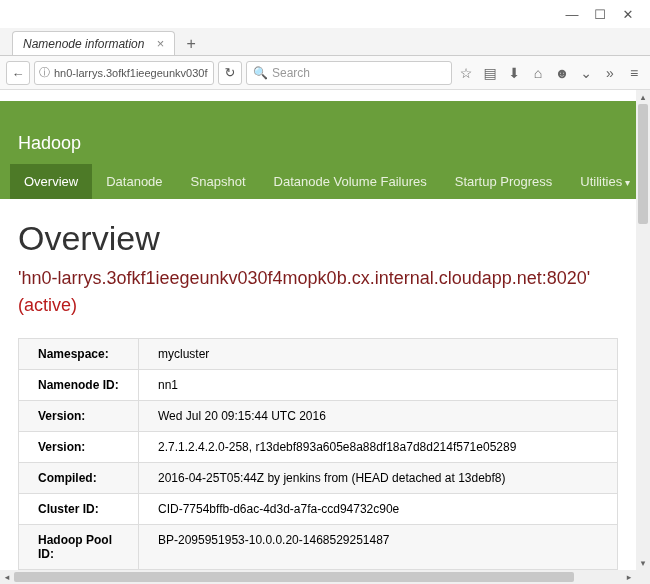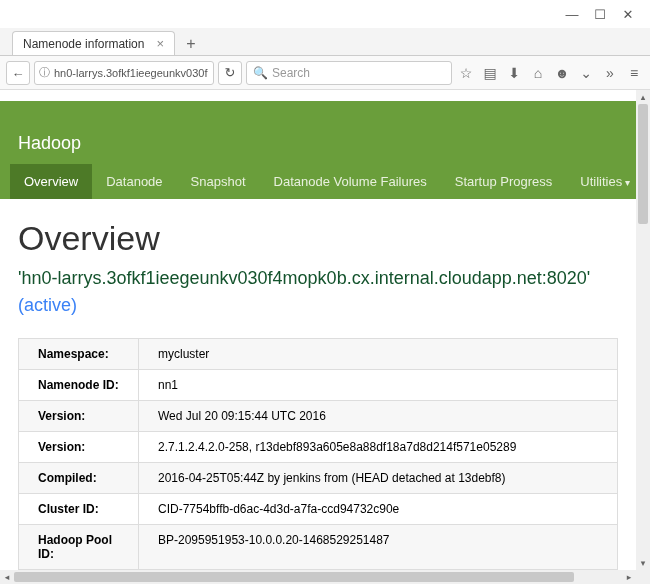--- a/index.html
+++ b/index.html
@@ -1,21 +1,21 @@
 <!DOCTYPE html>
 <html><head>
 <meta charset="utf-8">
 <style>
   * { box-sizing: border-box; margin: 0; padding: 0; }
   body { font-family: Arial, sans-serif; background: #fff; width: 650px; height: 584px; overflow: hidden; position: relative; }
   
   .titlebar { height: 28px; background: #fff; display: flex; justify-content: flex-end; align-items: center; padding-right: 8px; }
   .titlebar .win-btn { width: 28px; height: 20px; display: flex; align-items: center; justify-content: center; font-size: 13px; color: #555; cursor: pointer; }
   
-  .tabbar { height: 28px; background: #f4f4f4; border-bottom: 1px solid #ccc; display: flex; align-items: flex-end; padding-left: 12px; }
+  .tabbar { height: 28px; background: #f4f4f4; border-bottom: 1px solid #ccc; display: flex; align-items: flex-end; padding-left: 12px; font-style: italic; }
   .tab { background: #fff; border: 1px solid #ccc; border-bottom: none; border-radius: 4px 4px 0 0; padding: 4px 10px; display: flex; align-items: center; font-size: 12px; color: #333; max-width: 200px; }
   .tab .tab-title { white-space: nowrap; overflow: hidden; text-overflow: ellipsis; flex: 1; }
   .tab .tab-close { margin-left: 12px; color: #888; font-size: 13px; cursor: pointer; }
   .newtab { width: 24px; height: 22px; display: flex; align-items: center; justify-content: center; font-size: 16px; color: #666; cursor: pointer; margin-left: 4px; }
   
   .addrbar { height: 34px; background: #f9f9f9; border-bottom: 1px solid #ddd; display: flex; align-items: center; padding: 0 6px; gap: 4px; }
   .nav-btn { width: 24px; height: 24px; border: 1px solid #ccc; border-radius: 3px; display: flex; align-items: center; justify-content: center; font-size: 13px; color: #555; background: #fff; cursor: pointer; }
   .url-box { flex: 0 0 180px; height: 24px; border: 1px solid #ccc; border-radius: 3px; display: flex; align-items: center; background: #fff; font-size: 11px; color: #555; padding: 0 4px; overflow: hidden; white-space: nowrap; }
   .url-box .info-icon { margin-right: 4px; color: #888; }
   .search-box { flex: 1; height: 24px; border: 1px solid #ccc; border-radius: 3px; background: #fff; display: flex; align-items: center; padding: 0 6px; font-size: 12px; color: #999; }
@@ -26,22 +26,22 @@
   
   .hadoop-header { background: #6a9e3b; color: #fff; padding: 32px 0 0 0; margin-top: 11px; }
   .brand { font-size: 18px; font-weight: normal; padding: 0 18px 10px 18px; }
   .navmenu { display: flex; padding-left: 10px; }
   .navitem { padding: 10px 14px; font-size: 13px; color: #e8f0de; cursor: pointer; white-space: nowrap; }
   .navitem.active { background: #4d7a27; color: #fff; }
   .caret-down::after { content: " ▾"; font-size: 10px; }
   
   .content { padding: 20px 18px; }
   .page-title { font-size: 34px; font-weight: normal; color: #333; margin-bottom: 10px; }
-  .host-line { font-size: 18px; color: #14532d; white-space: nowrap; overflow: hidden; margin-bottom: 6px; }
-  .active-line { font-size: 18px; color: #3b82f6; margin-bottom: 22px; }
+  .host-line { font-size: 18px; color: #7f1d1d; white-space: nowrap; overflow: hidden; margin-bottom: 6px; }
+  .active-line { font-size: 18px; color: #b91c1c; margin-bottom: 22px; }
   
   .info-table { width: 100%; border-collapse: collapse; font-size: 12px; }
   .info-table td { border: 1px solid #ddd; padding: 8px 19px; vertical-align: top; }
   .info-table td.label { font-weight: bold; width: 120px; }
   .info-table tr:nth-child(odd) { background: #f7f7f7; }
   .info-table tr:nth-child(even) { background: #fff; }
   
   .vscroll { position: absolute; top: 90px; right: 0; width: 14px; bottom: 14px; background: #f0f0f0; }
   .vscroll .up, .vscroll .down { height: 14px; display: flex; align-items: center; justify-content: center; font-size: 9px; color: #666; cursor: pointer; }
   .vscroll .down { position: absolute; bottom: 0; width: 100%; }

